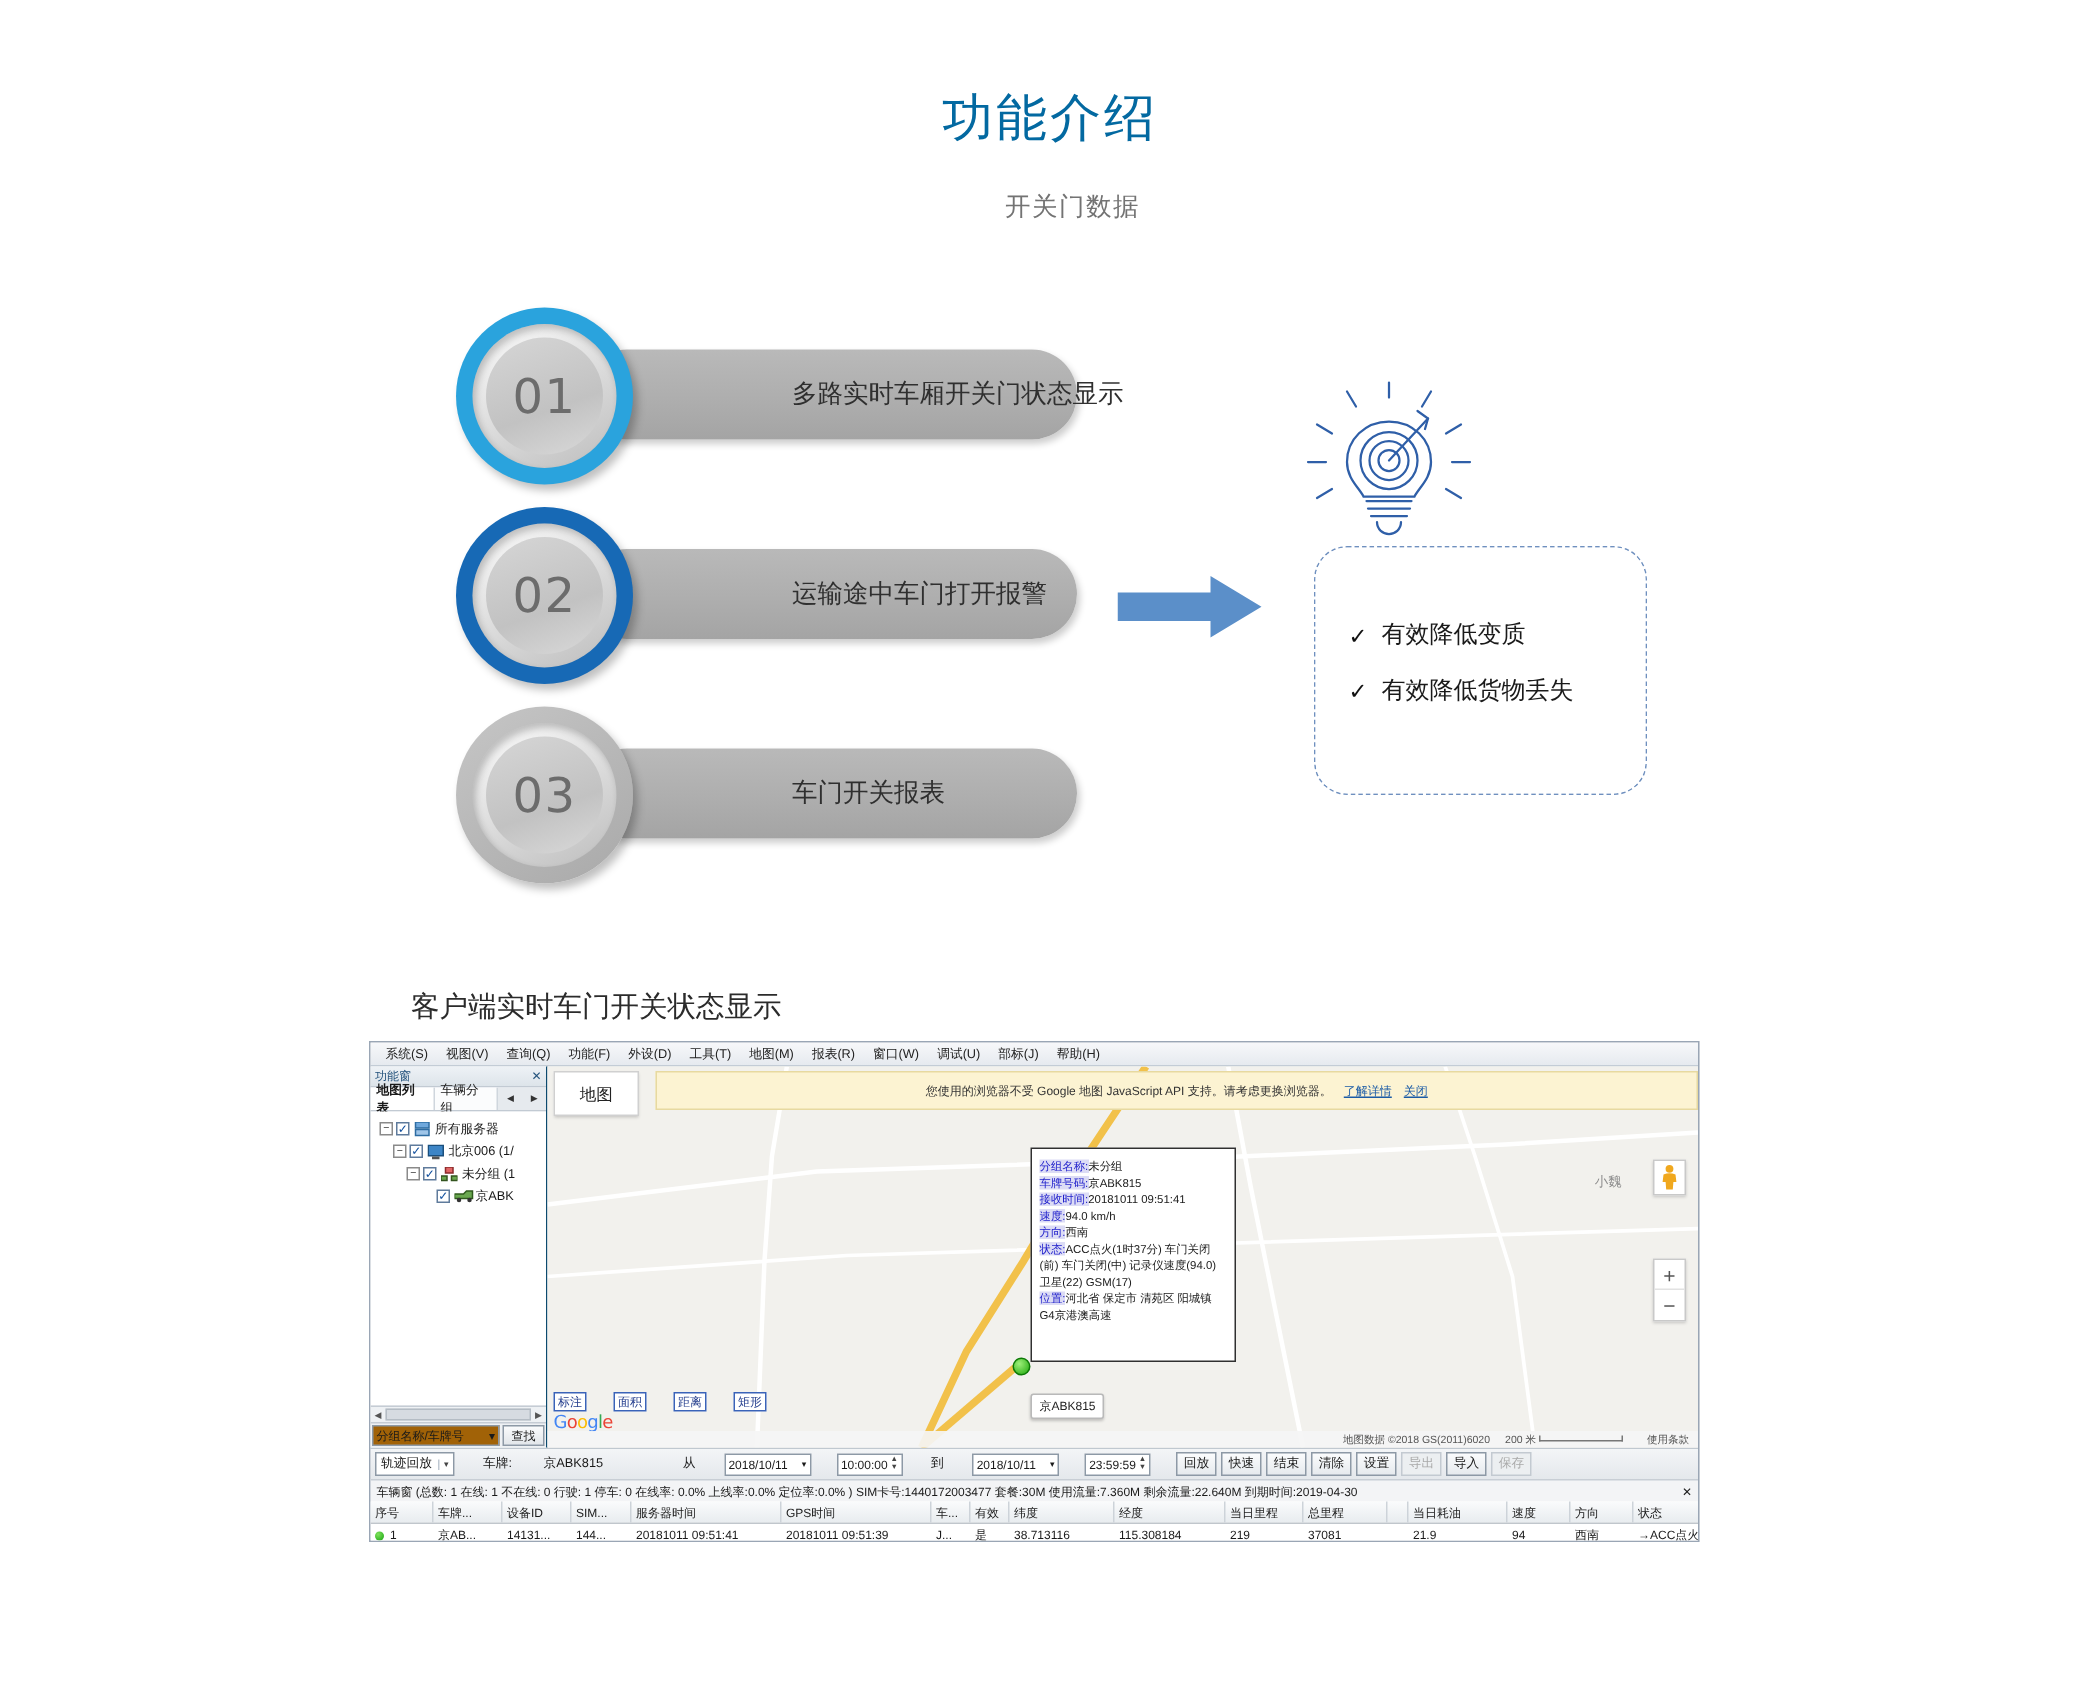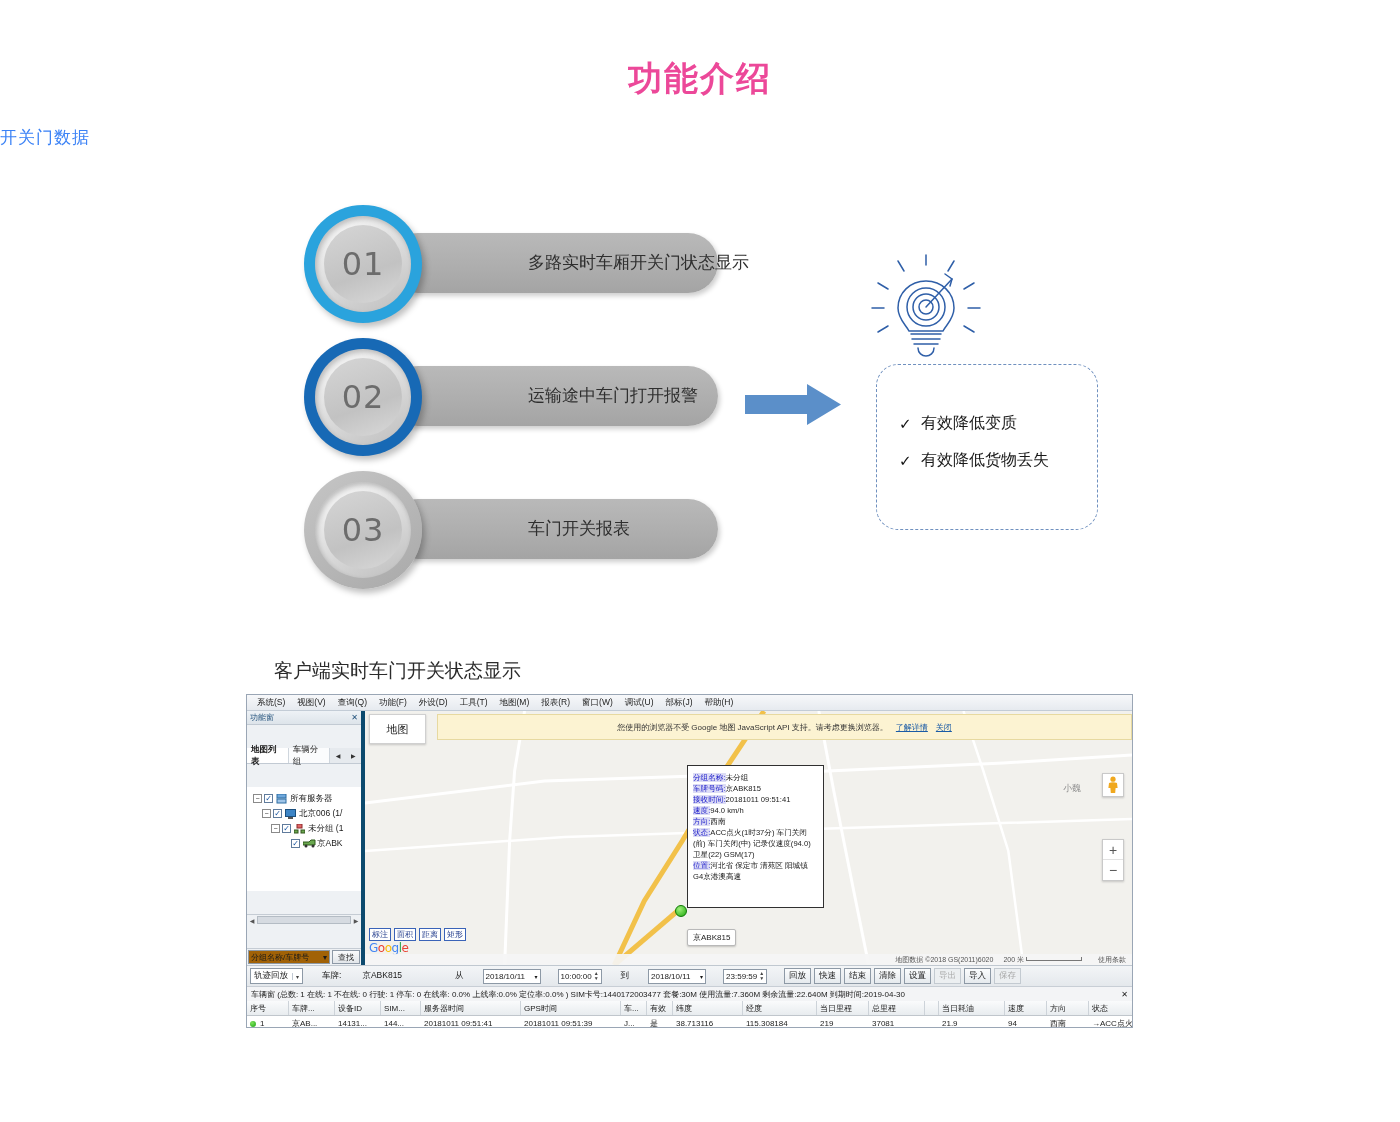--- a/index.html
+++ b/index.html
@@ -8,30 +8,32 @@
     width: 1400px; height: 1122px;
     background: #ffffff;
     font-family: "Liberation Sans", "DejaVu Sans", sans-serif;
     overflow: hidden;
   }
 
   
   .page-title {
     text-align: center;
     font-size: 34px;
-    color: #ec4899;
-    font-weight: 700;
+    color: #0369a1;
+    font-weight: 400;
     letter-spacing: 2px;
     margin-top: 56px;
   }
   .page-subtitle {
+    text-align: center;
     font-size: 17px;
-    color: #3b82f6;
+    color: #737373;
     margin-top: 24px;
     letter-spacing: 1px;
+    padding-left: 30px;
   }
 
   
   .steps {
     position: absolute;
     left: 288px;
     top: 205px;
     width: 440px;
   }
   .step-row {
@@ -174,24 +176,23 @@
   }
   .app-body {
     display: flex;
     height: 254px;
   }
 
   
   .leftpanel {
     width: 118px;
     background: #eef1f4;
-    border-right: 4px solid #0c4a6e;
+    border-right: 1px solid #0c4a6e;
     display: flex;
     flex-direction: column;
-    gap: 23px;
   }
   .lp-title {
     height: 14px;
     background: linear-gradient(180deg,#eef2f6,#dde4ea);
     border-bottom: 1px solid #c2cad3;
     display: flex; align-items: center; justify-content: space-between;
     padding: 0 3px;
     font-size: 8px;
     color: #23527c;
   }
@@ -337,21 +338,21 @@
     border-radius: 2px;
     padding: 2px 5px;
     font-size: 8px;
     color: #222;
     box-shadow: 0 1px 2px rgba(0,0,0,0.2);
     z-index: 6;
   }
   .map-draw-tools {
     position: absolute;
     left: 4px; bottom: 24px;
-    display: flex; gap: 3px;
+    display: flex; gap: 18px;
     z-index: 6;
   }
   .map-draw-tools .dt {
     border: 1px solid #3a63b8;
     color: #27408f;
     background: #fff;
     font-size: 8px;
     padding: 0px 2px;
   }
   .google-logo {

